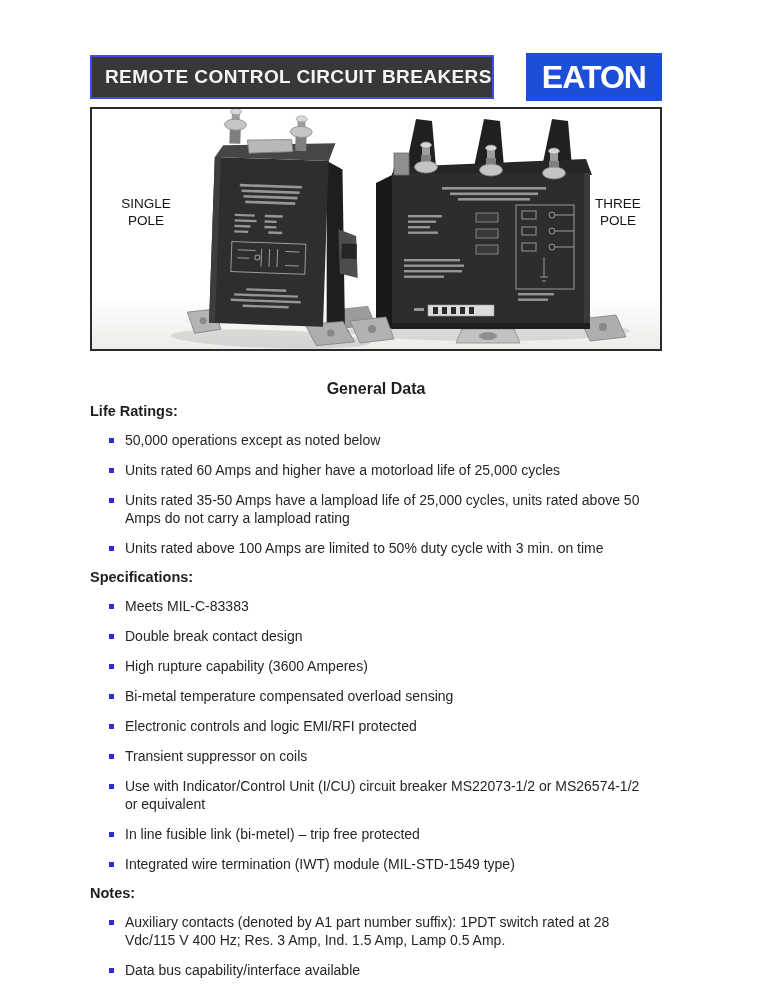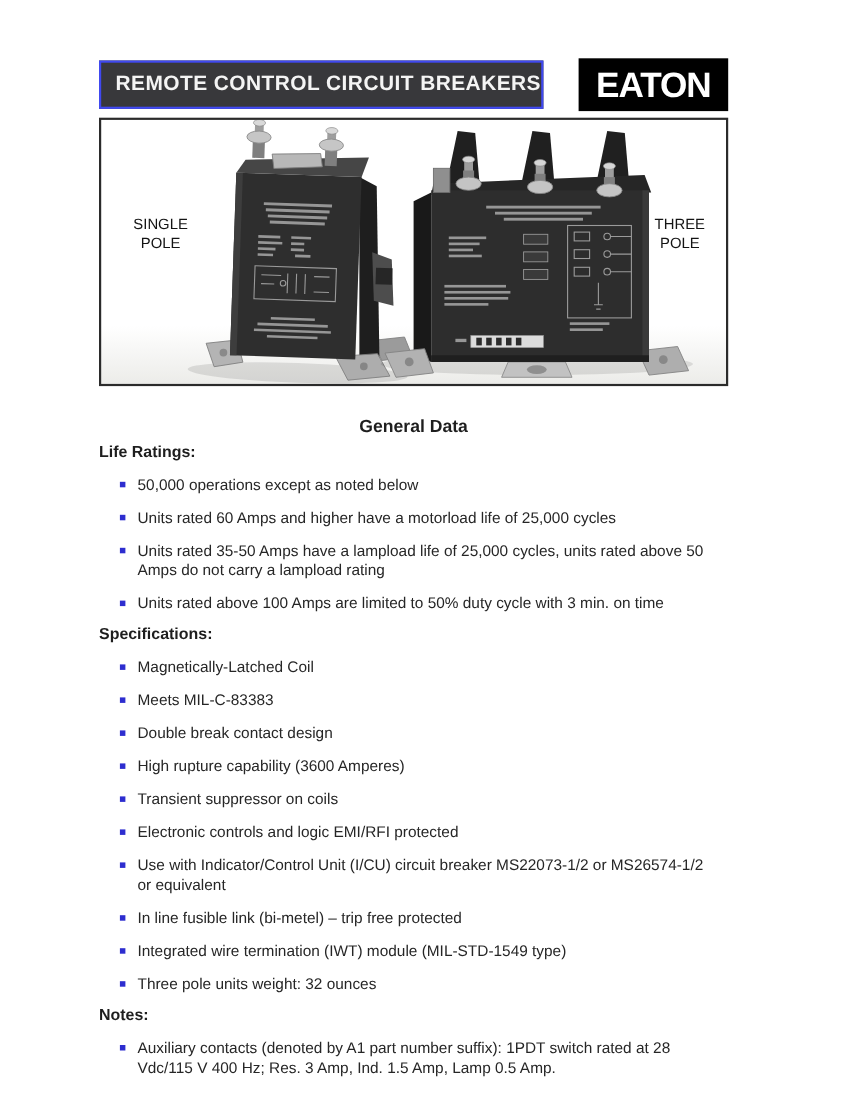--- a/index.html
+++ b/index.html
@@ -14,21 +14,21 @@
   .header { position:absolute; left:90px; top:53px; width:572px; height:48px; display:flex;gap:32px; }
   .title-bar {
     flex:1; margin:2px 0; background:#38383b; border:2px solid #4049f0;
     display:flex; align-items:center;
   }
   .title-bar .title-text {
     color:#f4f4f4; font-weight:bold; font-size:19px; letter-spacing:.4px;
     padding-left:13px; white-space:nowrap;
   }
   .brand {
-    width:157px; background:#000000; color:#ffffff;
+    width:157px; background:#1d4ed8; color:#ffffff;
     display:flex; align-items:center; justify-content:center;
     font-weight:bold; font-size:32px; letter-spacing:-1px;
   }
 
   
   .photo-frame {
     position:absolute; left:90px; top:107px; width:572px; height:244px;
     border:2px solid #2b2b2b;
     background:linear-gradient(#ffffff 78%, #ecece9);
   }
@@ -249,57 +249,53 @@
             <span class="item-text">Units rated above 100 Amps are limited to 50% duty cycle with 3 min. on time</span>
           </li>
       </ul>
     </div>
 
     <div class="section">
       <div class="sec-heading">Specifications:</div>
       <ul class="bullets">
         <li>
             <span class="bullet"></span>
-            <span class="item-text">Magnetically-Latched Coil</span>
-          </li>
-        <li>
-            <span class="bullet"></span>
             <span class="item-text">Meets MIL-C-83383</span>
           </li>
         <li>
             <span class="bullet"></span>
             <span class="item-text">Double break contact design</span>
           </li>
         <li>
             <span class="bullet"></span>
             <span class="item-text">High rupture capability (3600 Amperes)</span>
           </li>
         <li>
             <span class="bullet"></span>
+            <span class="item-text">Bi-metal temperature compensated overload sensing</span>
+          </li>
+        <li>
+            <span class="bullet"></span>
+            <span class="item-text">Electronic controls and logic EMI/RFI protected</span>
+          </li>
+        <li>
+            <span class="bullet"></span>
             <span class="item-text">Transient suppressor on coils</span>
           </li>
         <li>
             <span class="bullet"></span>
-            <span class="item-text">Electronic controls and logic EMI/RFI protected</span>
-          </li>
-        <li>
-            <span class="bullet"></span>
             <span class="item-text">Use with Indicator/Control Unit (I/CU) circuit breaker MS22073-1/2 or MS26574-1/2 or equivalent</span>
           </li>
         <li>
             <span class="bullet"></span>
             <span class="item-text">In line fusible link (bi-metel) – trip free protected</span>
           </li>
         <li>
             <span class="bullet"></span>
             <span class="item-text">Integrated wire termination (IWT) module (MIL-STD-1549 type)</span>
-          </li>
-        <li>
-            <span class="bullet"></span>
-            <span class="item-text">Three pole units weight: 32 ounces</span>
           </li>
       </ul>
     </div>
 
     <div class="section">
       <div class="sec-heading">Notes:</div>
       <ul class="bullets">
         <li>
             <span class="bullet"></span>
             <span class="item-text">Auxiliary contacts (denoted by A1 part number suffix): 1PDT switch rated at 28 Vdc/115 V 400 Hz; Res. 3 Amp, Ind. 1.5 Amp, Lamp 0.5 Amp.</span>

